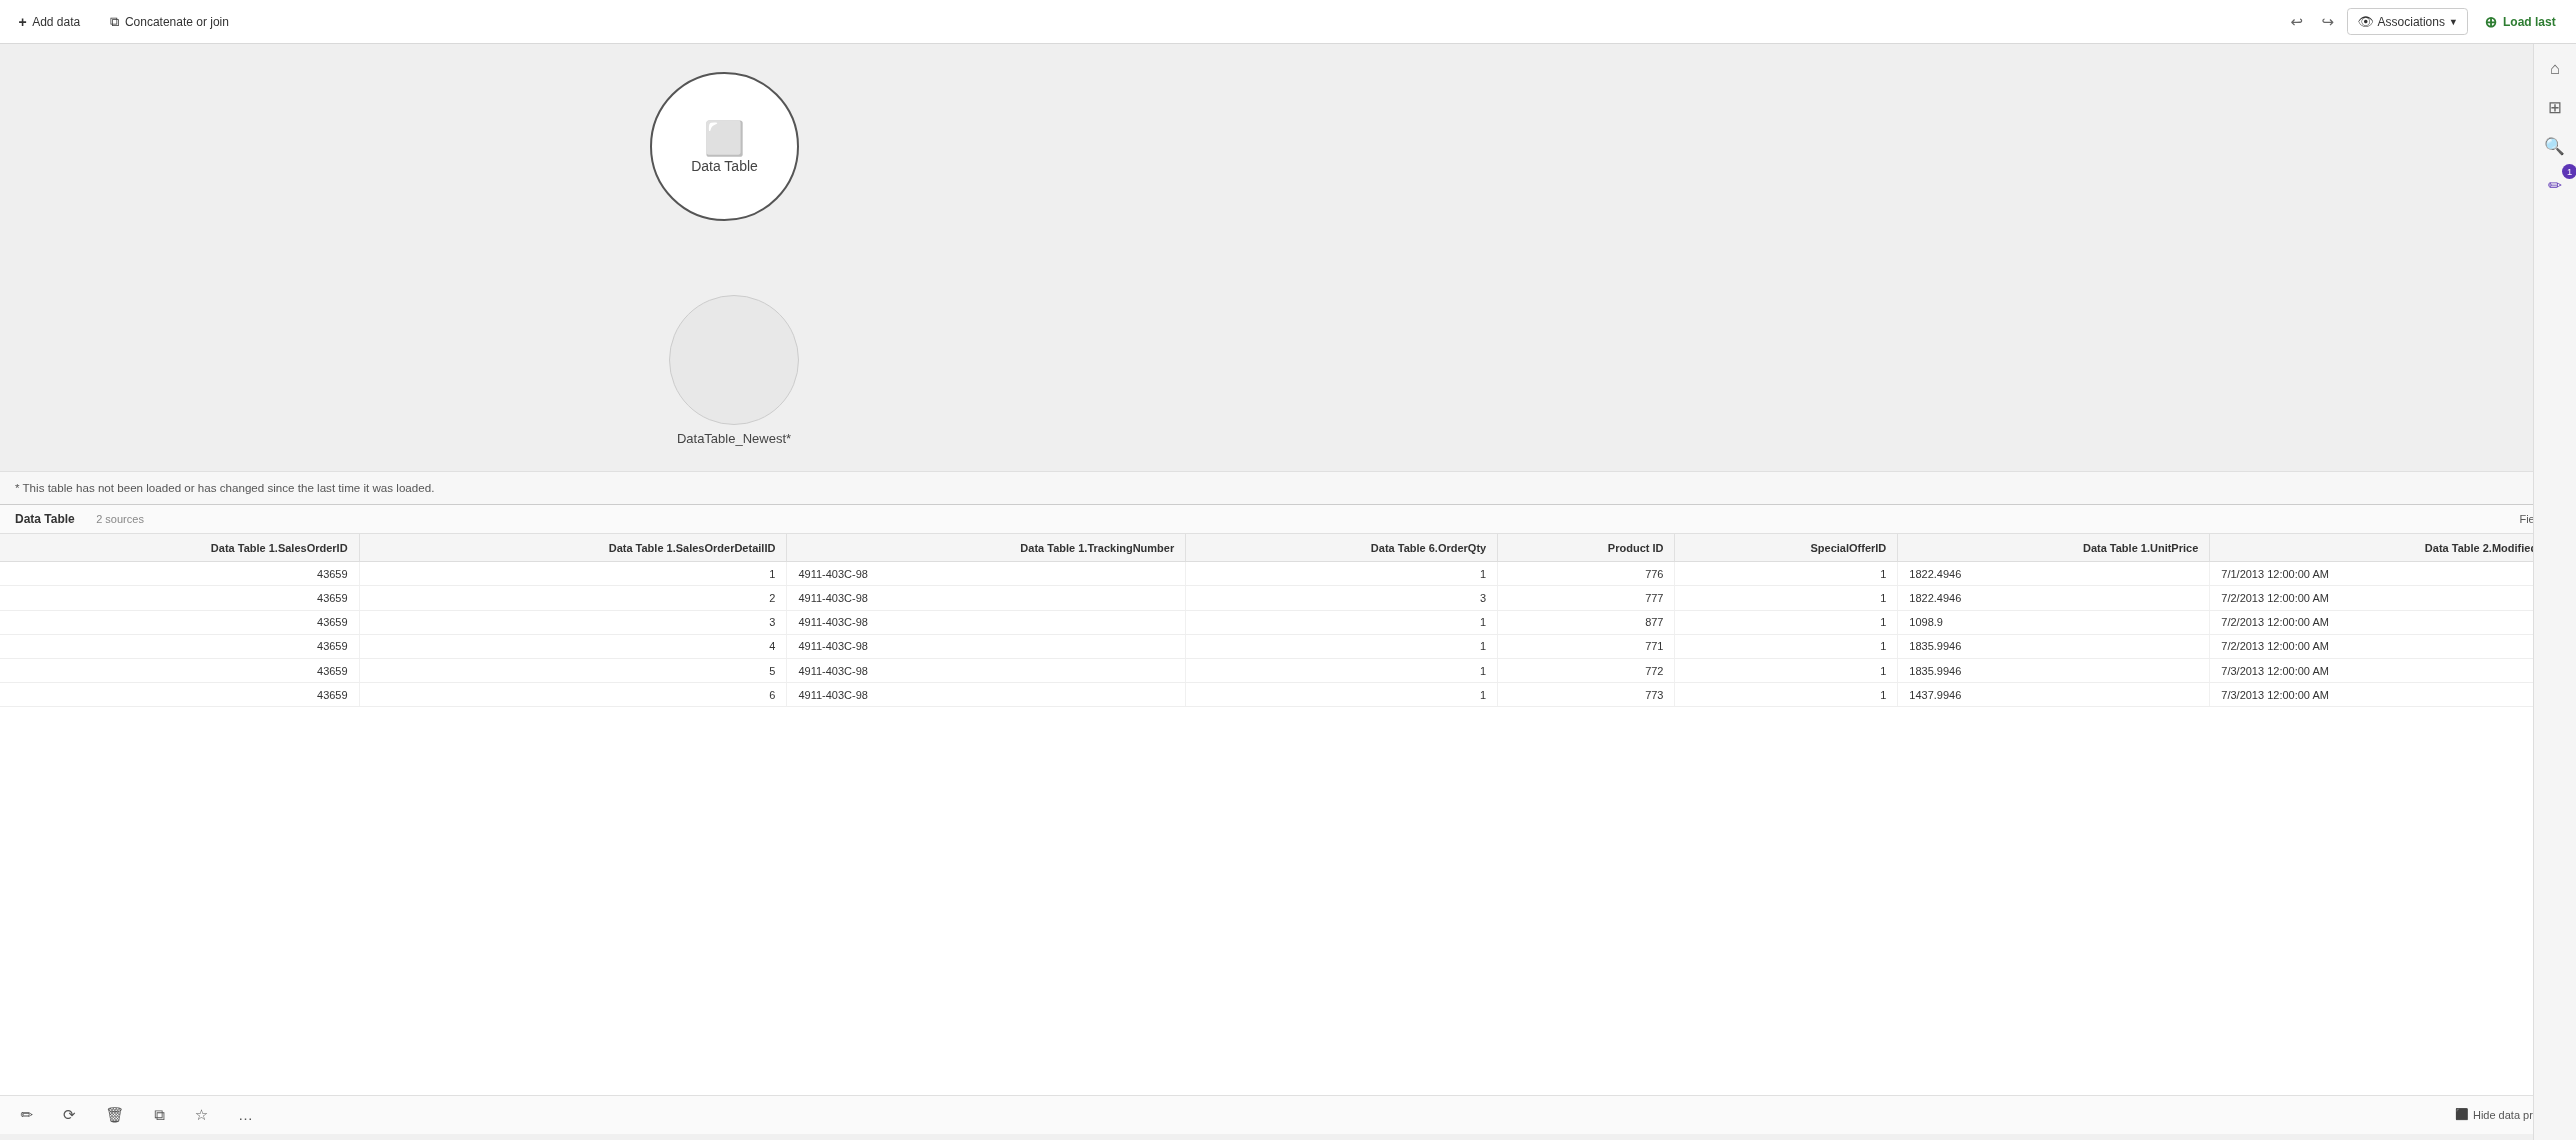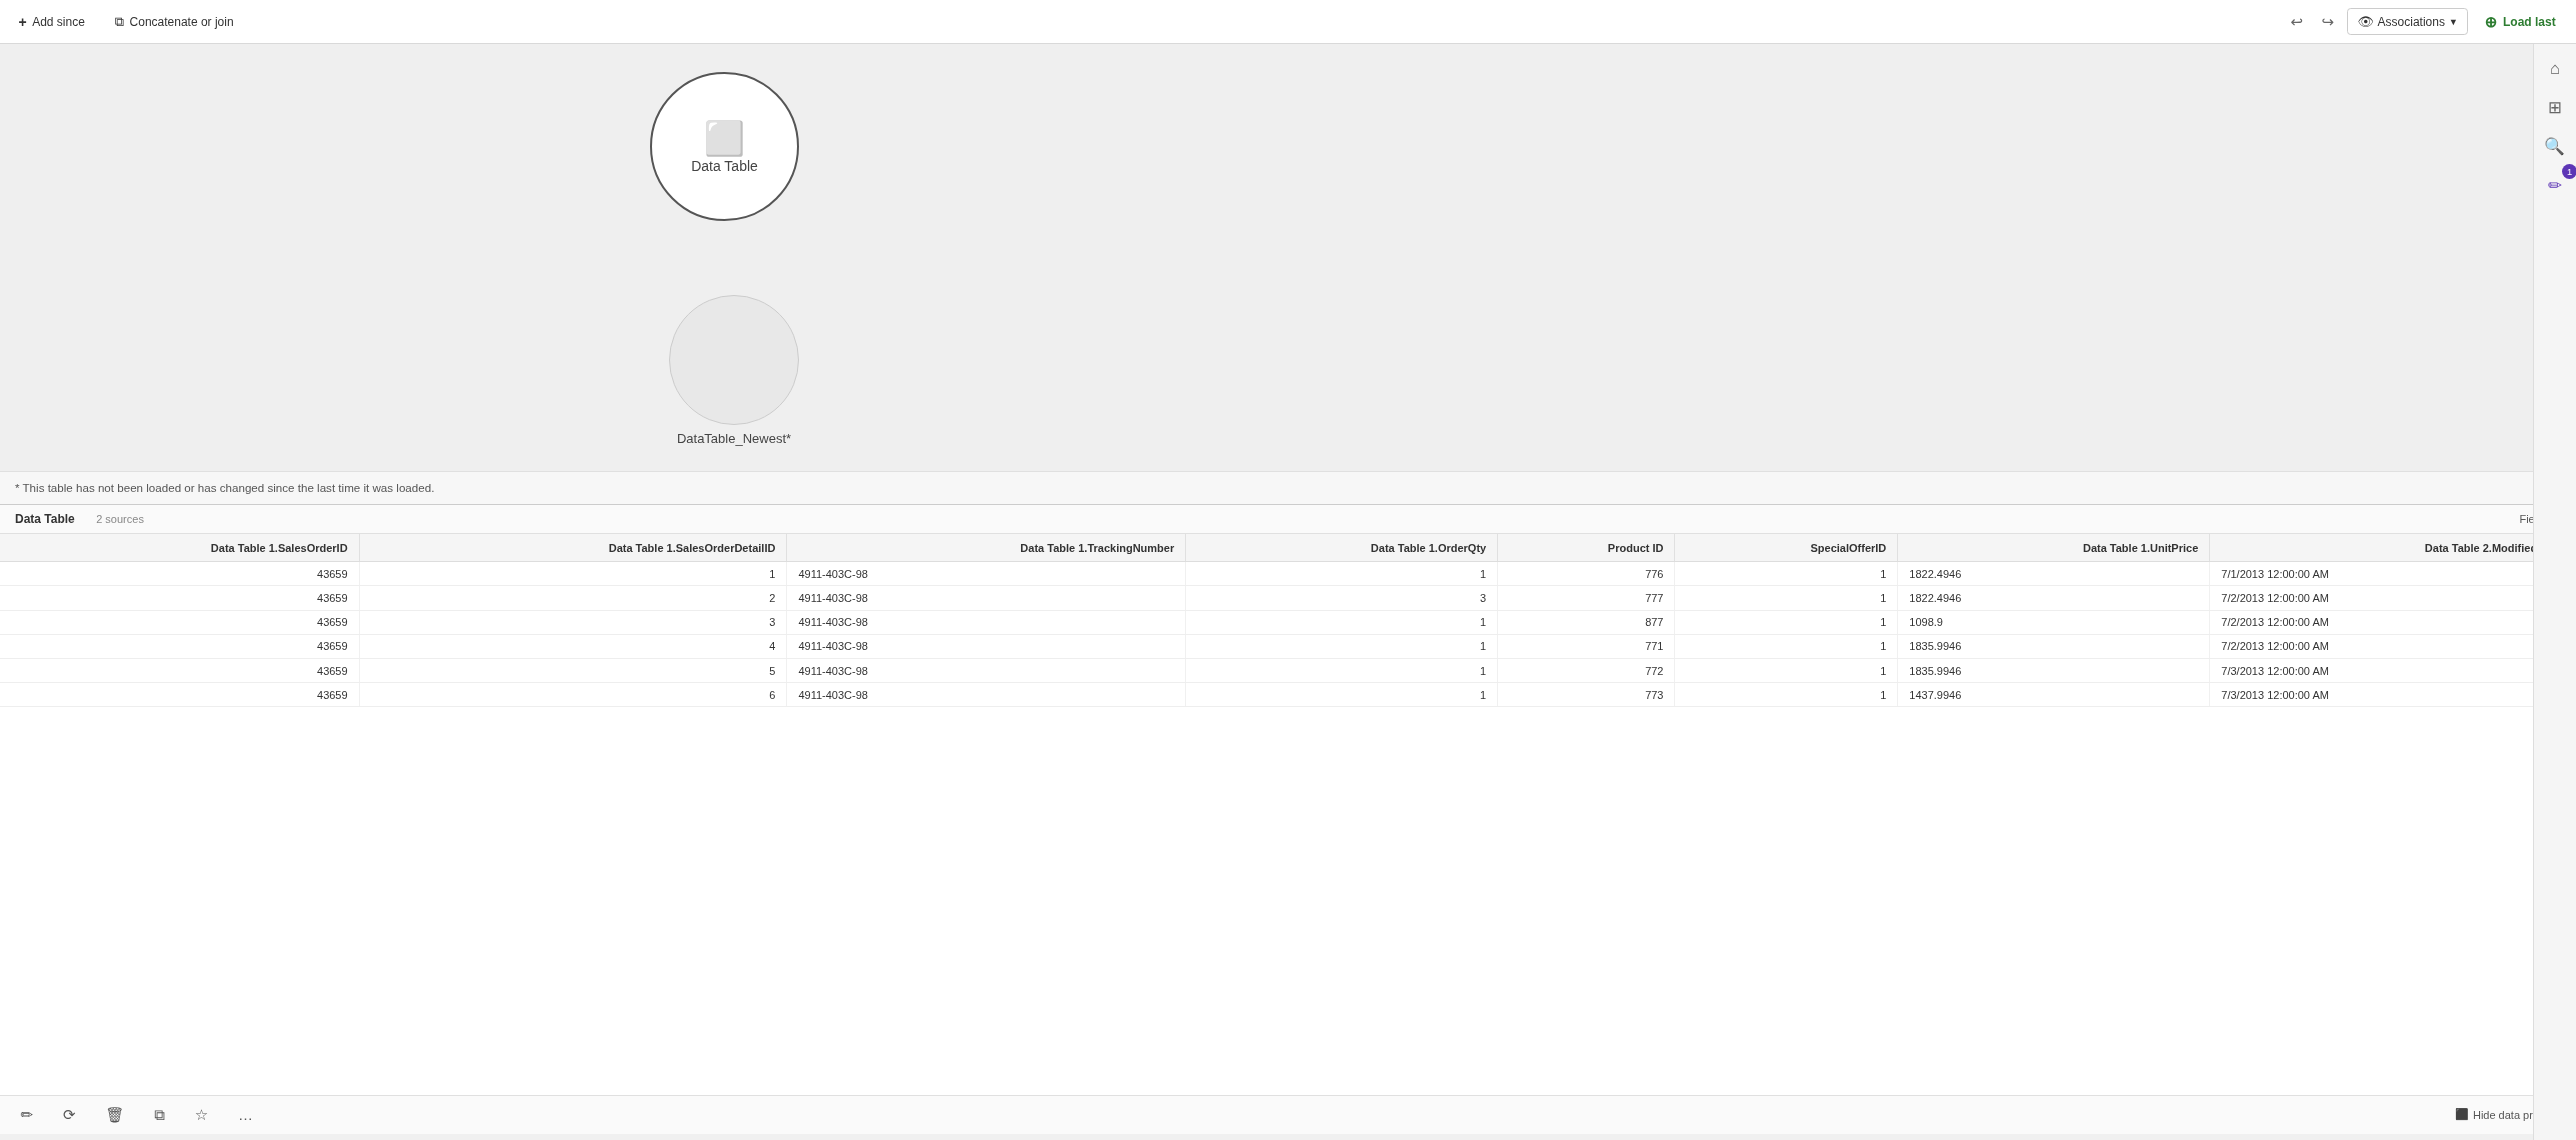--- a/index.html
+++ b/index.html
@@ -153,21 +153,21 @@
     }
     .pencil-badge { color: #5c35b5; }
   </style>
 </head>
 <body>
 
 <div class="toolbar">
   <div class="toolbar-left">
     <button class="toolbar-btn">
       <span style="font-size:14px;font-weight:bold;">+</span>
-      <span>Add since</span>
+      <span>Add data</span>
     </button>
     <button class="toolbar-btn">
       <span style="font-size:13px;">⧉</span>
       <span>Concatenate or join</span>
     </button>
   </div>
   <div class="toolbar-right">
     <button class="undo-btn">↩</button>
     <button class="redo-btn">↪</button>
     <button class="associations-btn">
@@ -210,21 +210,21 @@
     </div>
     <span class="preview-fields">Fields: 8</span>
   </div>
   <div class="data-table-container">
     <table class="data-table">
       <thead>
         <tr>
           <th>Data Table 1.SalesOrderID</th>
           <th>Data Table 1.SalesOrderDetailID</th>
           <th>Data Table 1.TrackingNumber</th>
-          <th>Data Table 1.OrderQty</th>
+          <th>Data Table 6.OrderQty</th>
           <th>Product ID</th>
           <th>SpecialOfferID</th>
           <th>Data Table 1.UnitPrice</th>
           <th>Data Table 2.Modified Date</th>
         </tr>
       </thead>
       <tbody id="table-body">
       <tr>
             <td class="num">43659</td>
             <td class="num">1</td>

